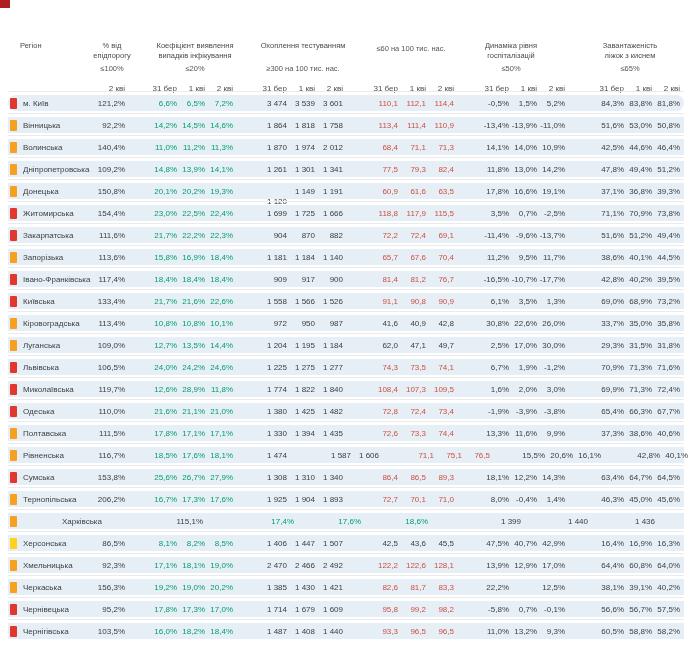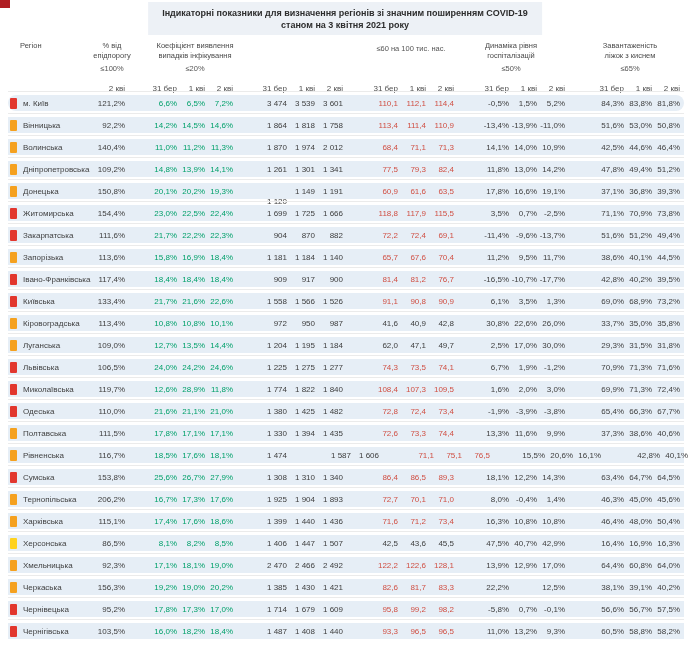--- a/index.html
+++ b/index.html
@@ -28,38 +28,39 @@
   .g-hosp{margin-left:27px}
   .g-dyn{margin-left:27px}
   .g-beds{margin-left:31px}
 </style>
 </head>
 <body>
 
 <div class="screen">
   <div class="corner"></div>
 
-  <div class="title-box">
-    <div>Індикаторні показники для визначення регіонів зі значним поширенням COVID-19</div>
-    <div>станом на 3 квітня 2021 року</div>
-  </div>
 
   <div class="col-headers">
     <div class="hgroup region-h" style="left:20px">
       <div class="hlabel"><span>Регіон</span></div>
     </div>
     <div class="hgroup" style="left:52px">
       <div class="hlabel"><span>% від</span><br>
         <span>епідпорогу</span></div>
       <div class="hthresh">≤100%</div>
     </div>
     <div class="hgroup" style="left:135px">
       <div class="hlabel"><span>Коефіцієнт виявлення</span><br>
         <span>випадків інфікування</span></div>
       <div class="hthresh">≤20%</div>
+    </div>
+    <div class="hgroup" style="left:243px">
+      <div class="hlabel"><span>Охоплення тестуванням</span><br>
+        <span></span></div>
+      <div class="hthresh">≥300 на 100 тис. нас.</div>
     </div>
     <div class="hgroup" style="left:351px">
       <div class="hthresh">≤60 на 100 тис. нас.</div>
     </div>
     <div class="hgroup" style="left:451px">
       <div class="hlabel"><span>Динаміка рівня</span><br>
         <span>госпіталізацій</span></div>
       <div class="hthresh">≤50%</div>
     </div>
     <div class="hgroup" style="left:570px">
@@ -463,21 +464,21 @@
         <span class="cell num g-hosp" style="color: rgb(208, 79, 67);">72,7</span>
         <span class="cell num" style="color: rgb(208, 79, 67);">70,1</span>
         <span class="cell num" style="color: rgb(208, 79, 67);">71,0</span>
         <span class="cell num g-dyn" style="color: rgb(61, 61, 61);">8,0%</span>
         <span class="cell num" style="color: rgb(61, 61, 61);">-0,4%</span>
         <span class="cell num" style="color: rgb(61, 61, 61);">1,4%</span>
         <span class="cell num g-beds" style="color: rgb(61, 61, 61);">46,3%</span>
         <span class="cell num" style="color: rgb(61, 61, 61);">45,0%</span>
         <span class="cell num" style="color: rgb(61, 61, 61);">45,6%</span>
       </div>
-      <div class="row" style="background: rgb(230, 238, 246);">
+      <div class="row" style="background: rgb(230, 238, 246); gap: 39px;">
         <span class="sq" style="background: rgb(245, 161, 31);"></span>
         <span class="cell region">Харківська</span>
         <span class="cell num" style="color: rgb(61, 61, 61);">115,1%</span>
         <span class="cell num g-coef" style="color: rgb(0, 160, 106);">17,4%</span>
         <span class="cell num" style="color: rgb(0, 160, 106);">17,6%</span>
         <span class="cell num" style="color: rgb(0, 160, 106);">18,6%</span>
         <span class="cell num g-test" style="color: rgb(61, 61, 61);">1 399</span>
         <span class="cell num" style="color: rgb(61, 61, 61);">1 440</span>
         <span class="cell num" style="color: rgb(61, 61, 61);">1 436</span>
         <span class="cell num g-hosp" style="color: rgb(208, 79, 67);">71,6</span>

